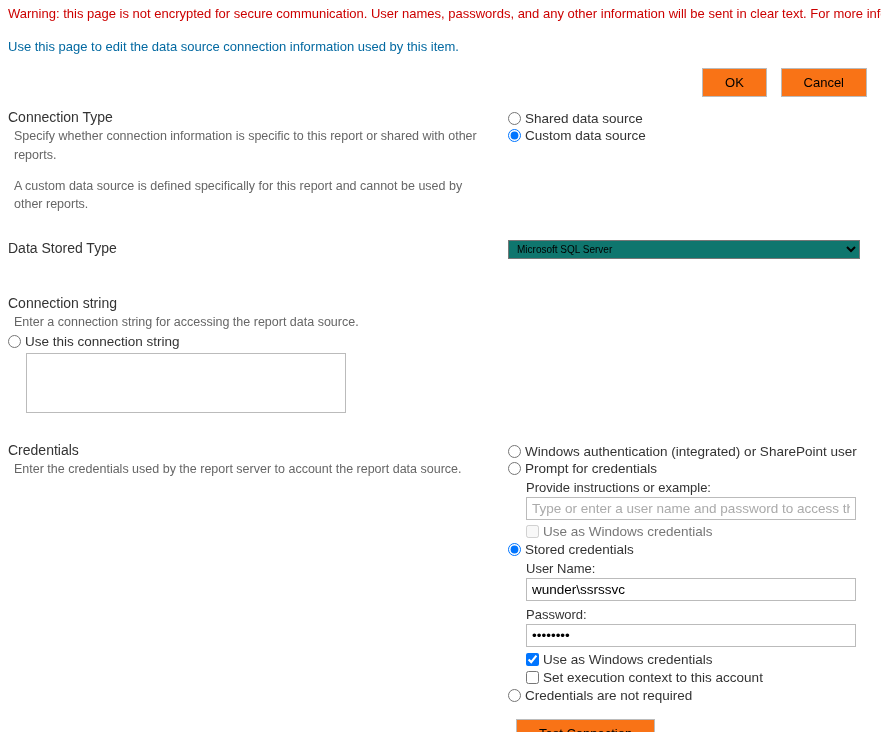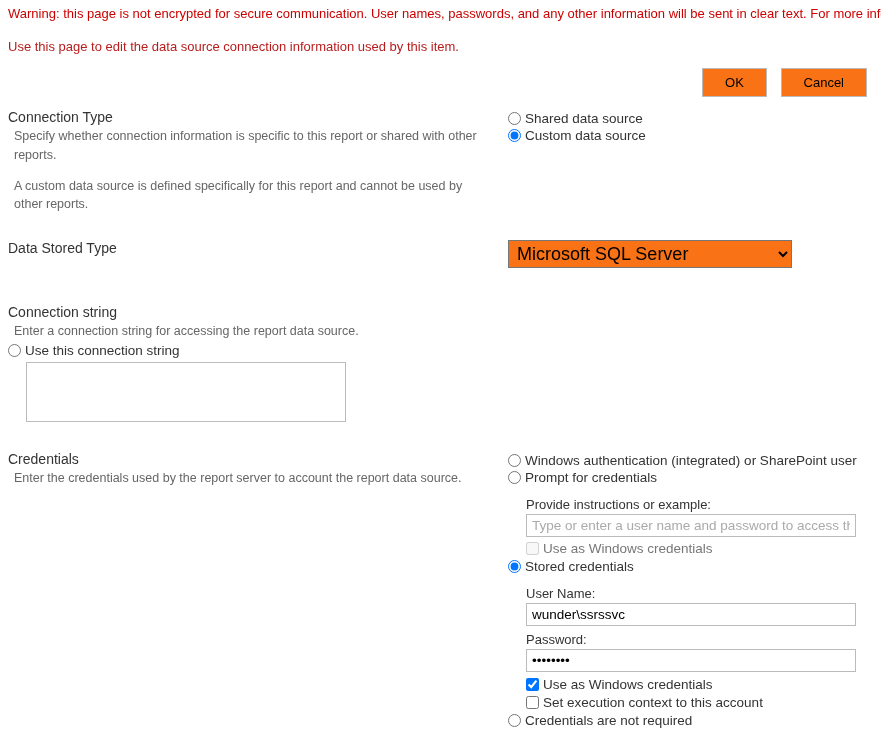--- a/index.html
+++ b/index.html
@@ -12,21 +12,21 @@
     }
     .warning {
       color: #c00;
       padding: 6px 8px 4px 8px;
       font-size: 13px;
       white-space: nowrap;
       overflow: hidden;
     }
     .intro {
       padding: 14px 8px 6px 8px;
-      color: #b91c1c;
+      color: #0369a1;
     }
     .button-row {
       text-align: right;
       padding: 8px 14px;
     }
     .btn {
       display: inline-block;
       background: #f97316;
       border: 1px solid #bbb;
       padding: 6px 22px;
@@ -69,26 +69,26 @@
     .radio-line {
       display: flex;
       align-items: center;
       font-size: 13.5px;
       margin: 2px 0;
     }
     .radio-line input[type=radio] {
       margin-right: 4px;
     }
     .select-box {
-      width: 284px;
-      font-size: 18px;
+      width: 352px;
+      font-size: 10px;
       padding: 2px 4px;
       border: 1px solid #777;
       font-family: inherit;
-      background: #f97316;
+      background: #0f766e;
     }
     .highlight-box {
       border: 1px solid #d40;
       background: #fffce4;
       padding: 2px 4px 2px 2px;
       display: inline-flex;
       align-items: center;
     }
     .conn-textarea {
       width: 320px;
@@ -98,21 +98,21 @@
       margin-top: 2px;
       resize: none;
       font-family: inherit;
       font-size: 13px;
     }
     .indent {
       margin-left: 18px;
     }
     .field-label {
       font-size: 13px;
-      margin-top: 12px;
+      margin-top: 4px;
       margin-bottom: 2px;
     }
     .text-input {
       width: 330px;
       padding: 3px 5px;
       border: 1px solid #bbb;
       font-size: 13.5px;
       font-family: inherit;
     }
     .cb-line {

